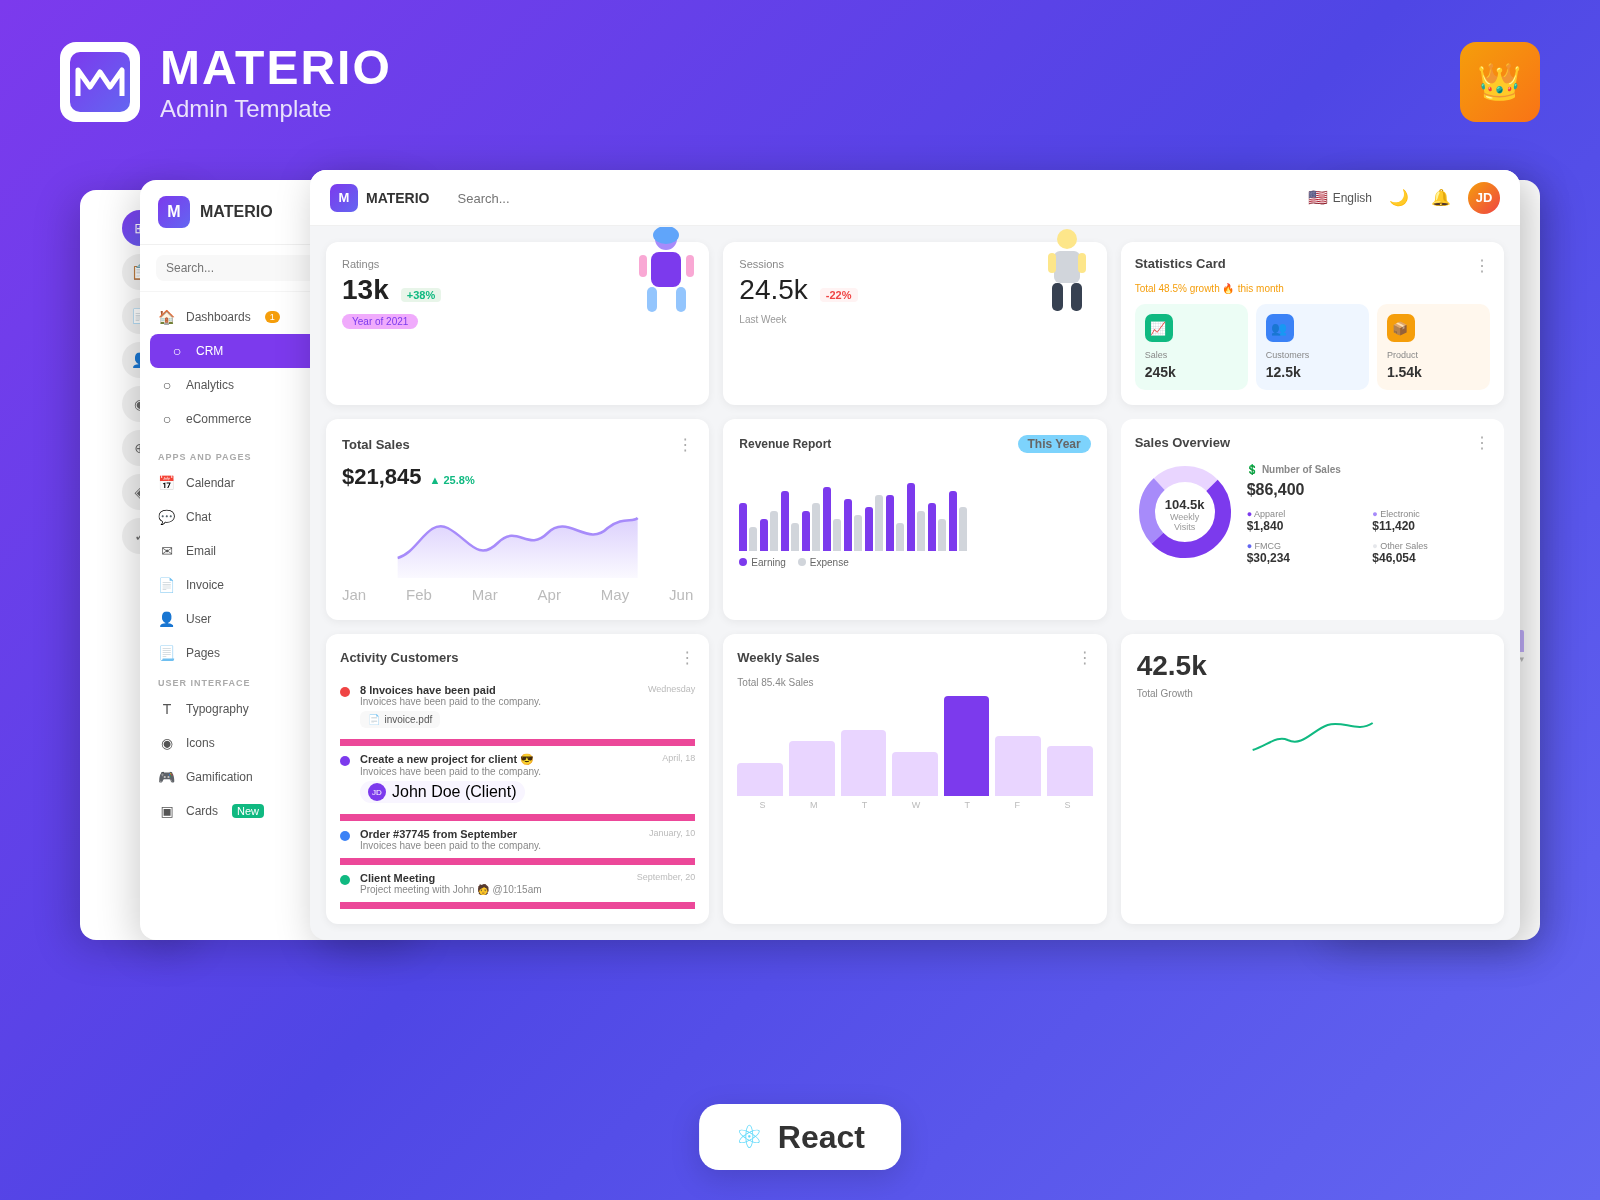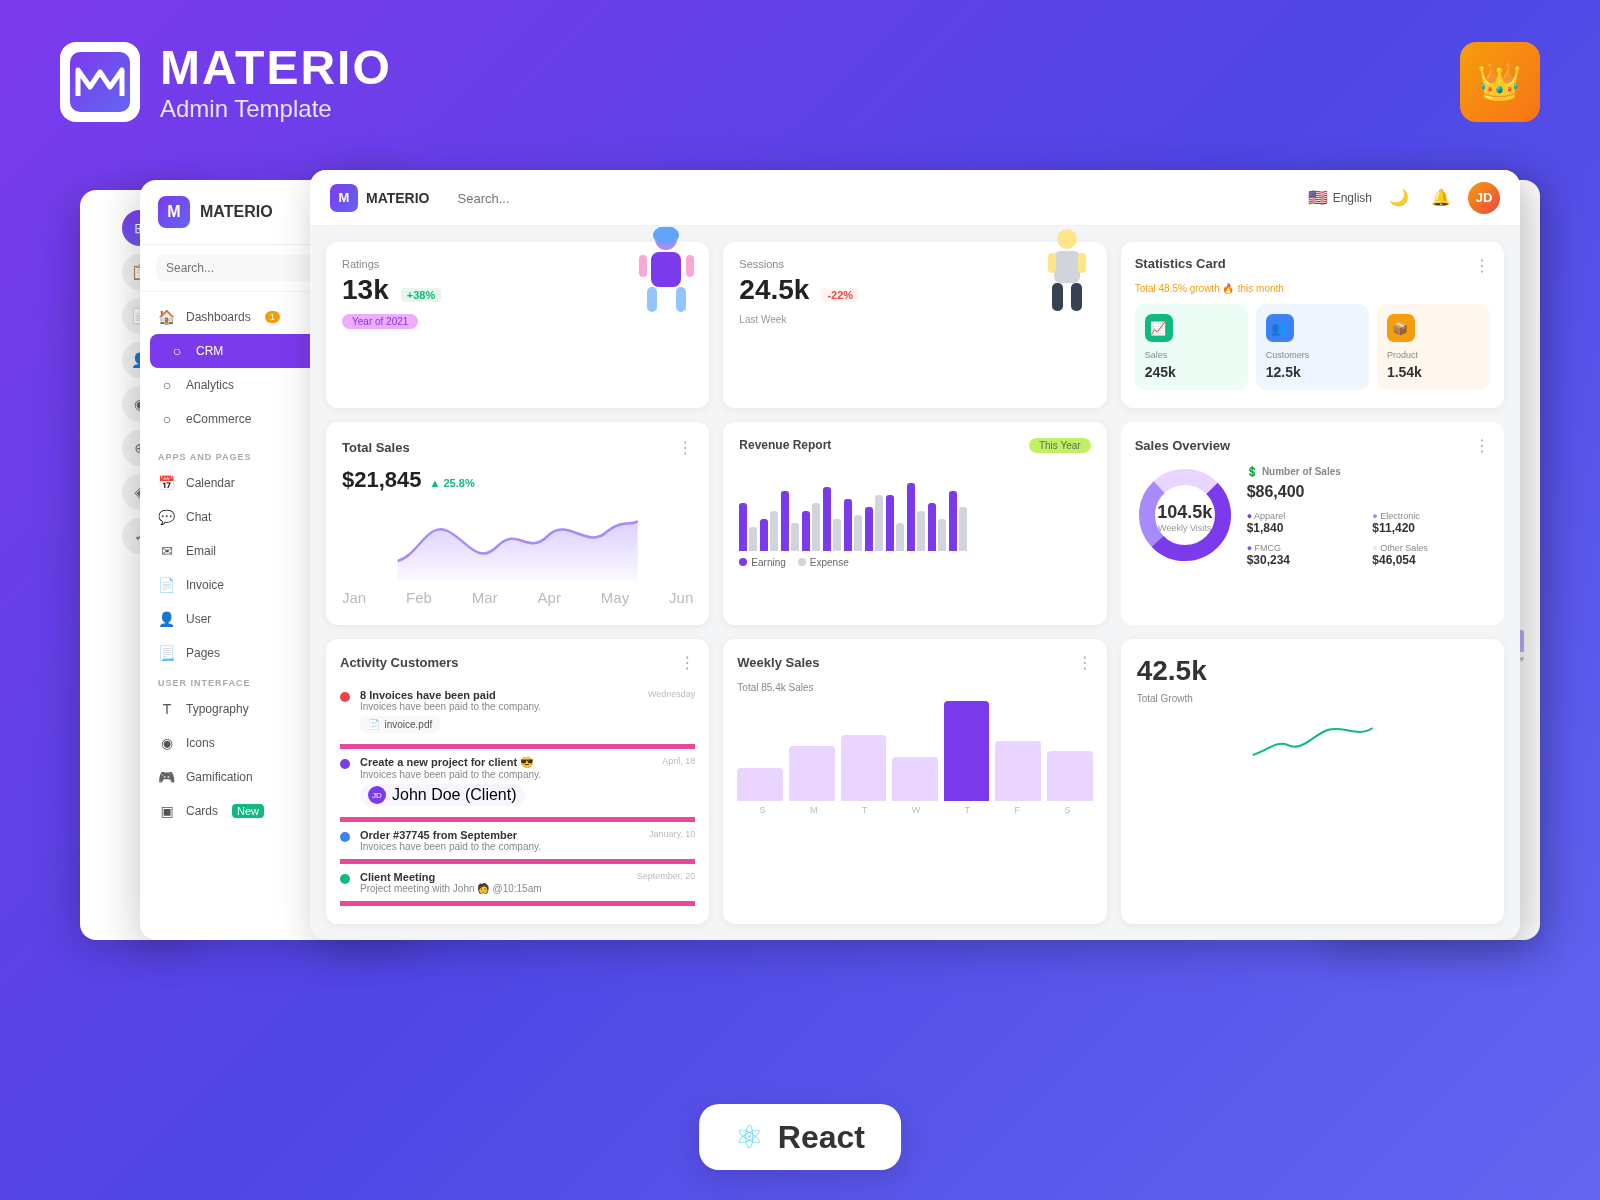--- a/index.html
+++ b/index.html
@@ -307,21 +307,21 @@
       font-size: 13px;
       font-weight: 600;
       color: #444;
     }
     .card-more { color: #aaa; font-size: 16px; cursor: pointer; }
     .ratings-label { font-size: 11px; color: #888; margin-bottom: 4px; }
     .ratings-value { font-size: 28px; font-weight: 800; color: #222; }
     .ratings-badge { display: inline-block; background: #e8f5e9; color: #10b981; font-size: 11px; font-weight: 600; border-radius: 4px; padding: 1px 6px; margin-left: 6px; }
     .ratings-year { display: inline-block; background: #f0abfc; color: #7c3aed; font-size: 10px; border-radius: 12px; padding: 2px 10px; margin-top: 8px; }
     .sessions-label { font-size: 11px; color: #888; margin-bottom: 4px; }
-    .sessions-value { font-size: 28px; font-weight: 700; color: #222; }
+    .sessions-value { font-size: 28px; font-weight: 400; color: #222; }
     .sessions-badge { display: inline-block; background: #fff3f3; color: #ef4444; font-size: 11px; font-weight: 600; border-radius: 4px; padding: 1px 6px; margin-left: 6px; }
     .sessions-week { font-size: 10px; color: #999; margin-top: 8px; }
 
     
     .stats-card {
       background: white;
       border-radius: 12px;
       padding: 14px;
       grid-column: 3;
       grid-row: 1;
@@ -349,21 +349,21 @@
     .ts-amount { font-size: 22px; font-weight: 800; color: #222; }
     .ts-change { color: #10b981; font-size: 11px; font-weight: 600; }
     .line-chart {
       width: 100%;
       height: 80px;
       margin-top: 8px;
     }
     .ts-months { display: flex; justify-content: space-between; font-size: 15px; color: #bbb; margin-top: 4px; }
     .rev-header { display: flex; justify-content: space-between; align-items: center; margin-bottom: 8px; }
     .rev-title { font-size: 12px; font-weight: 600; color: #444; }
-    .rev-year { background: #bef264; border-radius: 12px; padding: 2px 10px; font-size: 10px; color: #666; }
+    .rev-year { background: #7dd3fc; border-radius: 12px; padding: 2px 10px; font-size: 12px; color: #666; font-weight: bold; }
     .bar-chart { display: flex; align-items: flex-end; gap: 3px; height: 90px; }
     .bar-group { display: flex; gap: 2px; align-items: flex-end; }
     .bar { border-radius: 3px 3px 0 0; width: 8px; }
     .bar.earn { background: #7c3aed; }
     .bar.exp { background: #d1d5db; }
     .rev-legend { display: flex; gap: 12px; margin-top: 6px; font-size: 10px; color: #666; }
     .legend-dot { width: 8px; height: 8px; border-radius: 50%; display: inline-block; margin-right: 4px; }
 
     
     .sales-overview-card {
@@ -371,32 +371,32 @@
       border-radius: 12px;
       padding: 14px;
       grid-row: 2;
       grid-column: 3;
     }
     .donut-area { display: flex; align-items: center; gap: 12px; margin-top: 8px; }
     .donut-stats { font-size: 10px; color: #555; display: grid; grid-template-columns: 1fr 1fr; gap: 8px; }
     .donut-stat-item .ds-label { color: #888; font-size: 9px; }
     .donut-stat-item .ds-val { font-weight: 700; font-size: 12px; color: #333; }
     .donut-center-text { text-align: center; }
-    .donut-center-text .visits { font-size: 18px; font-weight: 800; color: #333; text-align: right; }
+    .donut-center-text .visits { font-size: 13px; font-weight: 800; color: #333; }
     .donut-center-text .vlabel { font-size: 9px; color: #999; }
 
     
     .activity-card {
       background: white;
       border-radius: 12px;
       padding: 14px;
       grid-column: 1;
       grid-row: 3;
     }
-    .timeline-item { display: flex; gap: 10px; padding: 7px 0; border-bottom: 5px solid #ec4899; }
+    .timeline-item { display: flex; gap: 10px; padding: 7px 0; border-bottom: 7px solid #ec4899; }
     .timeline-dot { width: 10px; height: 10px; border-radius: 50%; flex-shrink: 0; margin-top: 3px; }
     .tl-red { background: #ef4444; }
     .tl-purple { background: #7c3aed; }
     .tl-blue { background: #3b82f6; }
     .tl-green { background: #10b981; }
     .tl-content { flex: 1; }
     .tl-title { font-size: 11px; font-weight: 600; color: #333; }
     .tl-sub { font-size: 10px; color: #888; }
     .tl-date { font-size: 9px; color: #bbb; white-space: nowrap; }
     .tl-file { display: flex; align-items: center; gap: 4px; background: #f8f8f8; border-radius: 6px; padding: 3px 8px; margin: 4px 0; font-size: 10px; color: #555; width: fit-content; }

